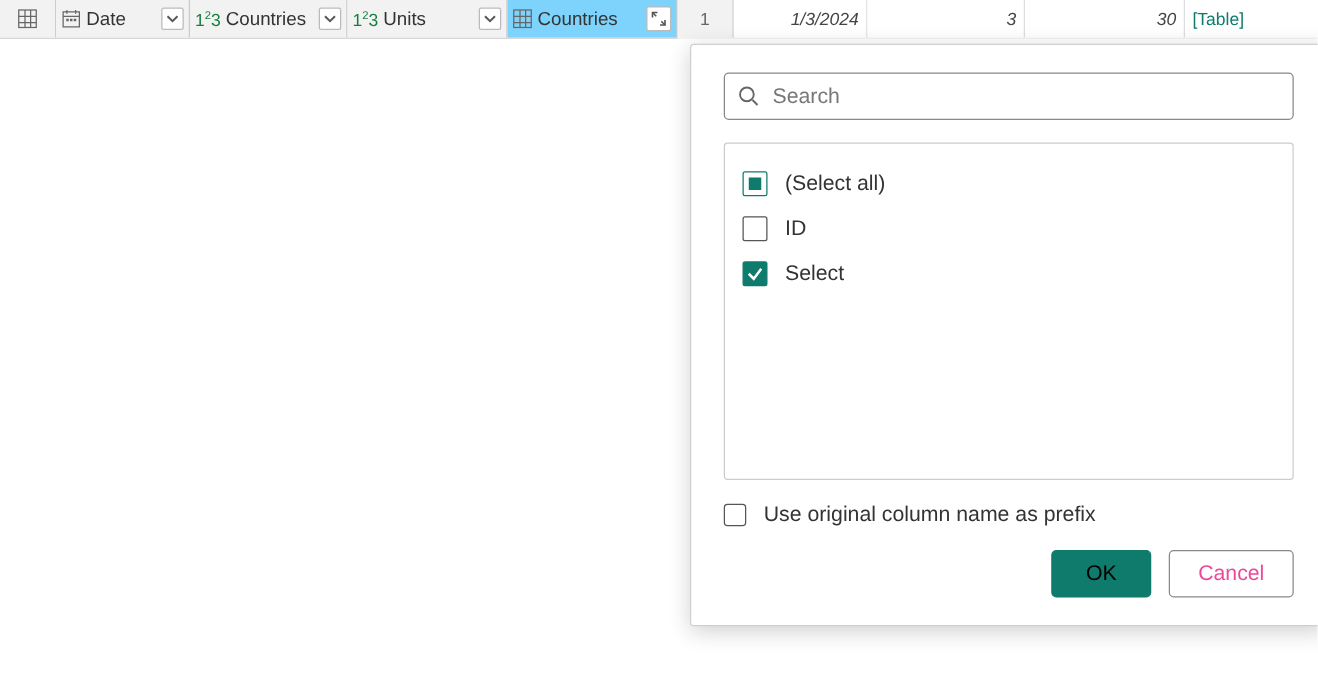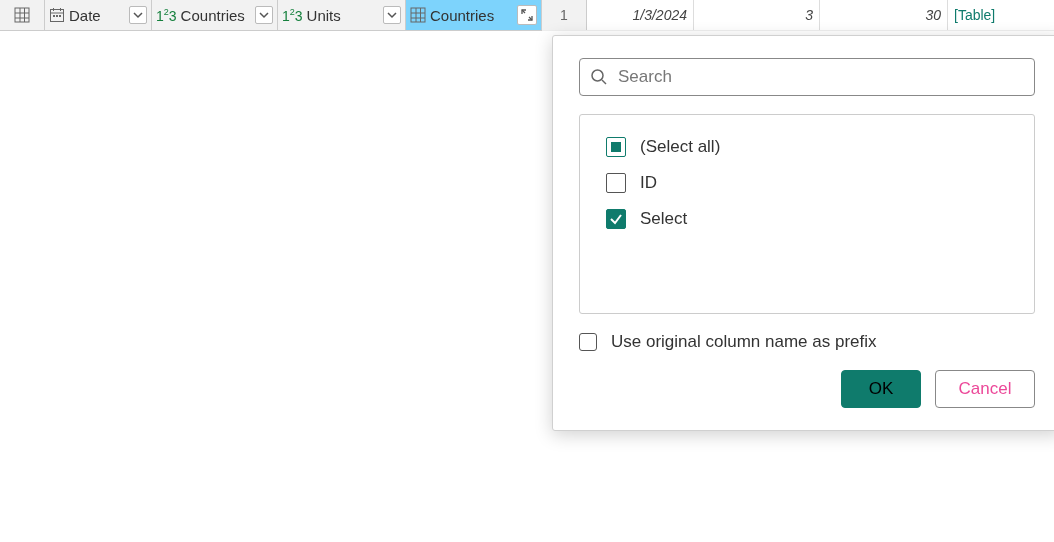--- a/index.html
+++ b/index.html
@@ -106,22 +106,22 @@
     margin-bottom:18px;
   }
   .search-box input {
     border:none; outline:none; flex:1; font-size:17px; color:#555;
     background:transparent;
   }
   .search-box input::placeholder { color:#777; }
   .column-list {
     border:1px solid #ccc;
     border-radius:3px;
-    height: 200px;
-    padding: 14px 26px;
+    height: 270px;
+    padding: 14px 14px;
     margin-bottom: 18px;
   }
   .check-row {
     display:flex; align-items:center; gap:14px;
     height:36px;
     font-size:17px;
     color:#333;
   }
   .checkbox {
     width:20px; height:20px;

